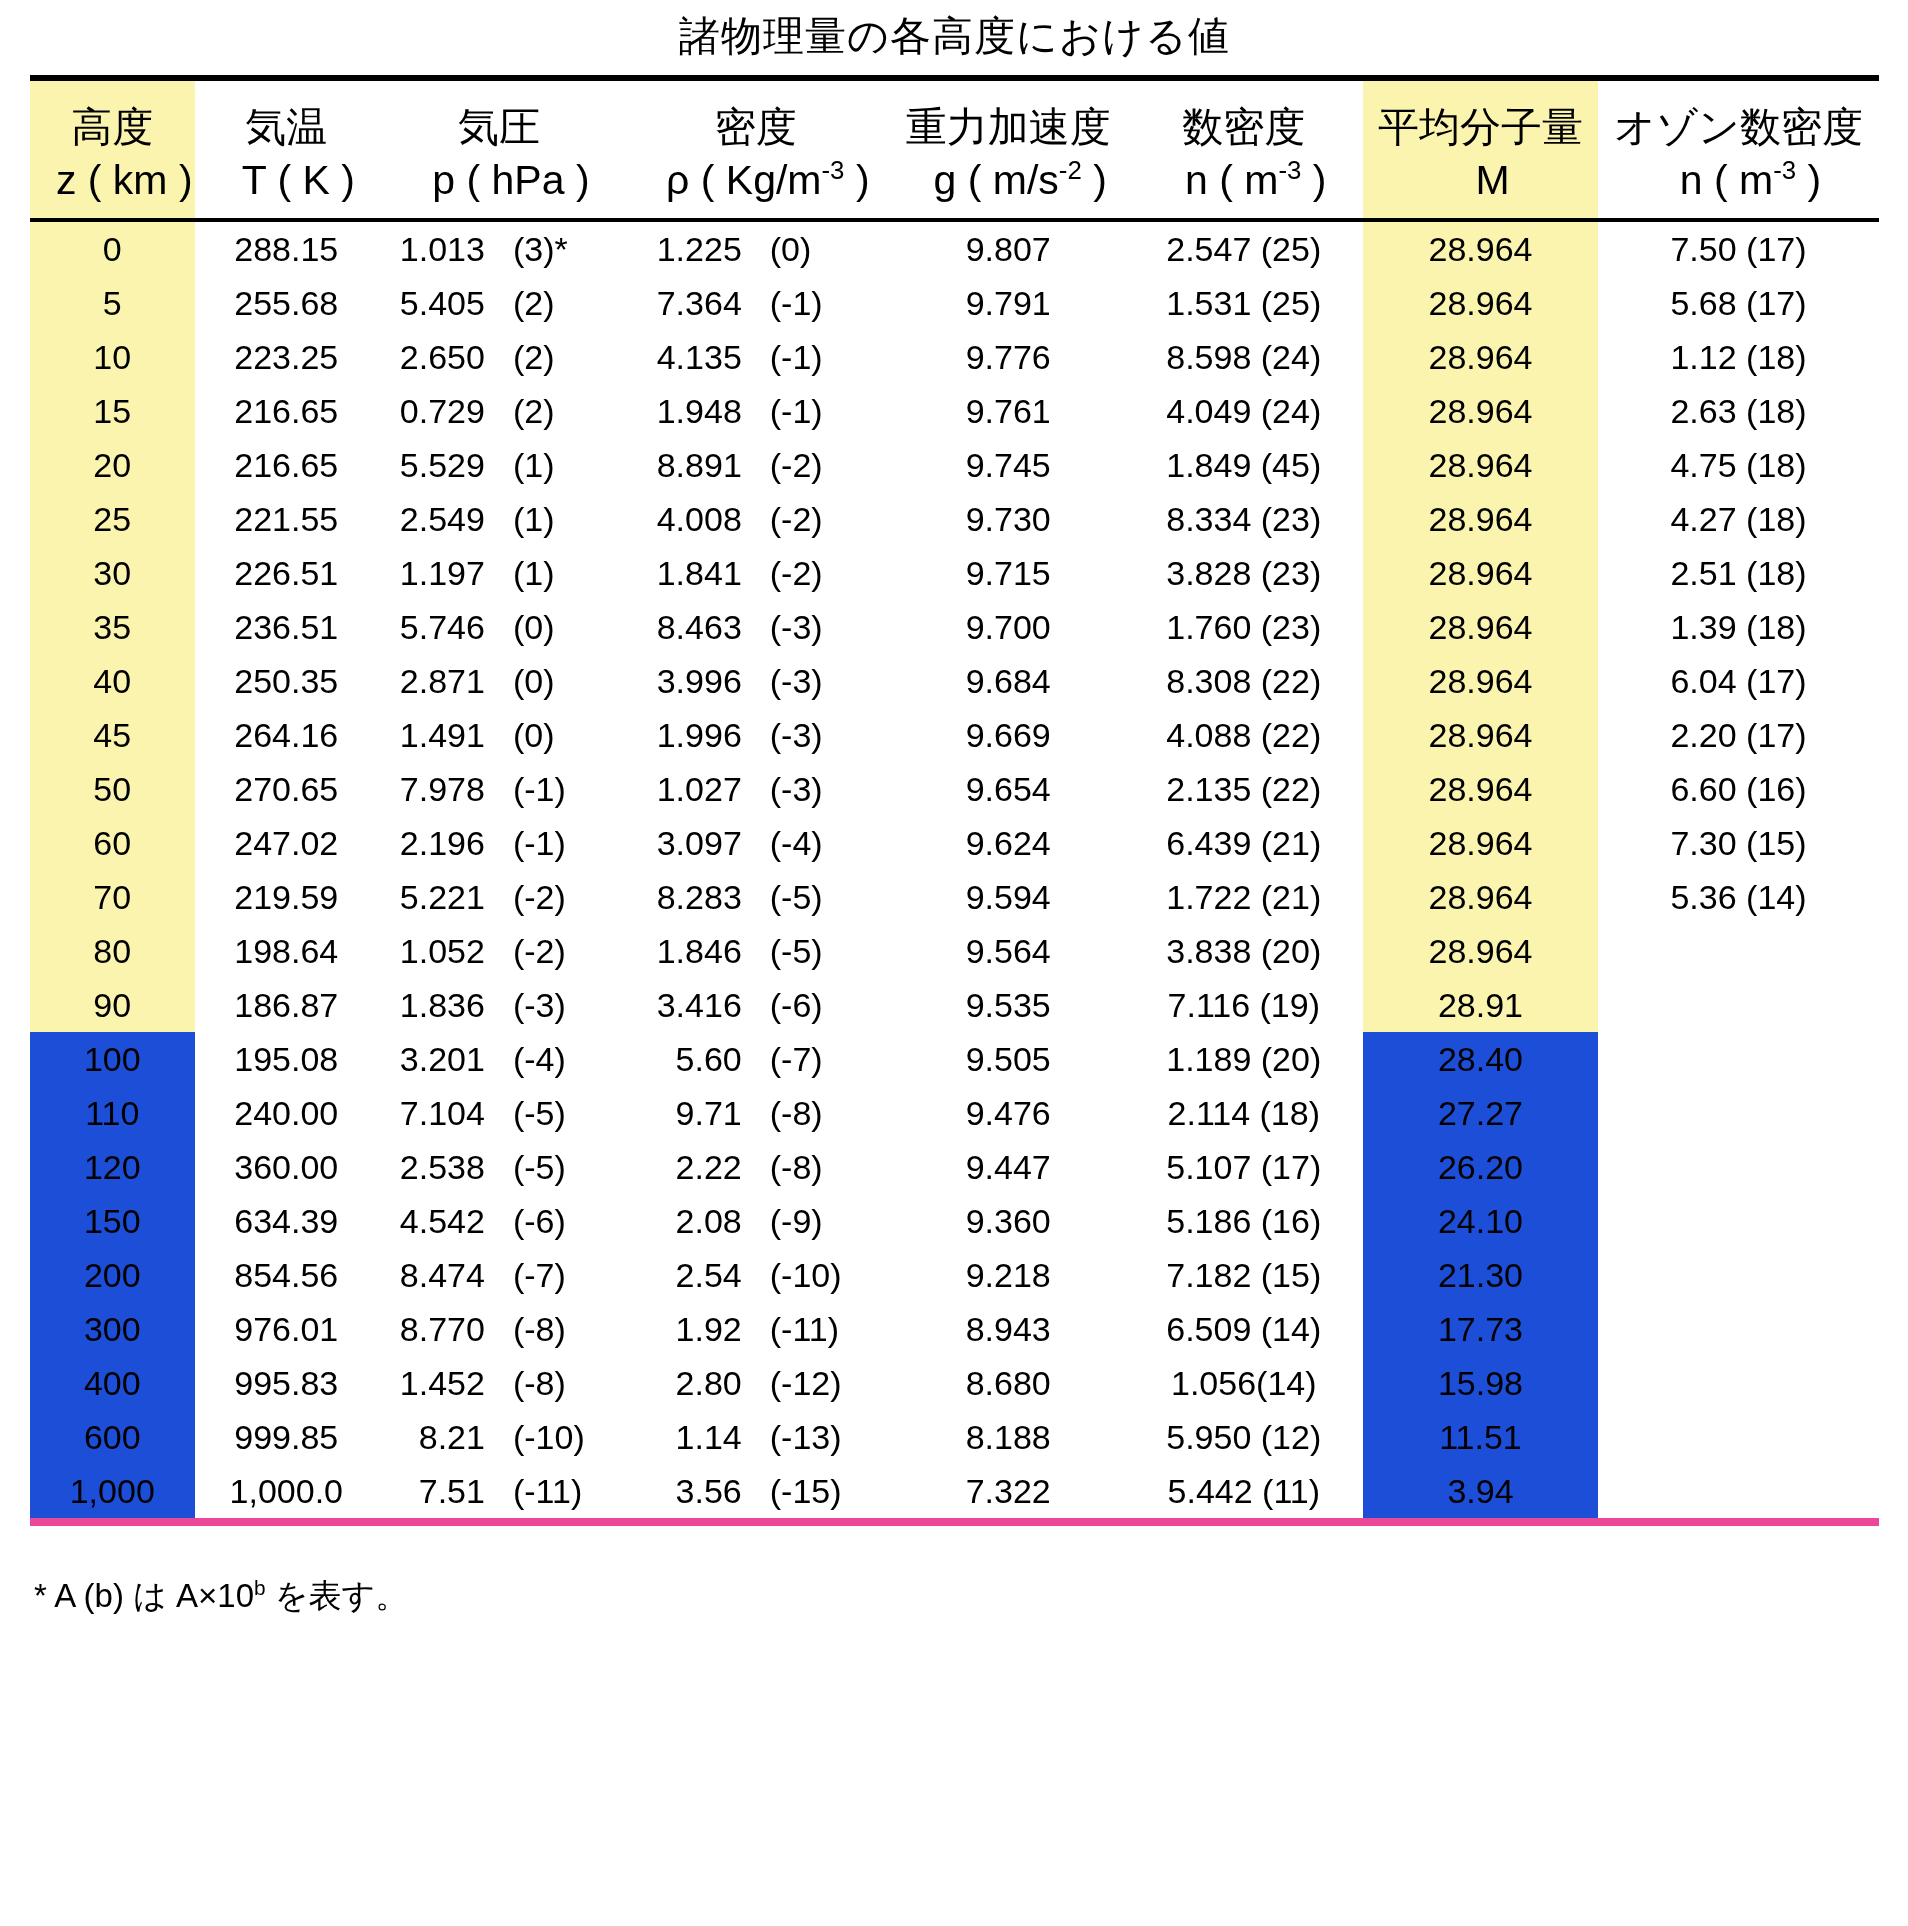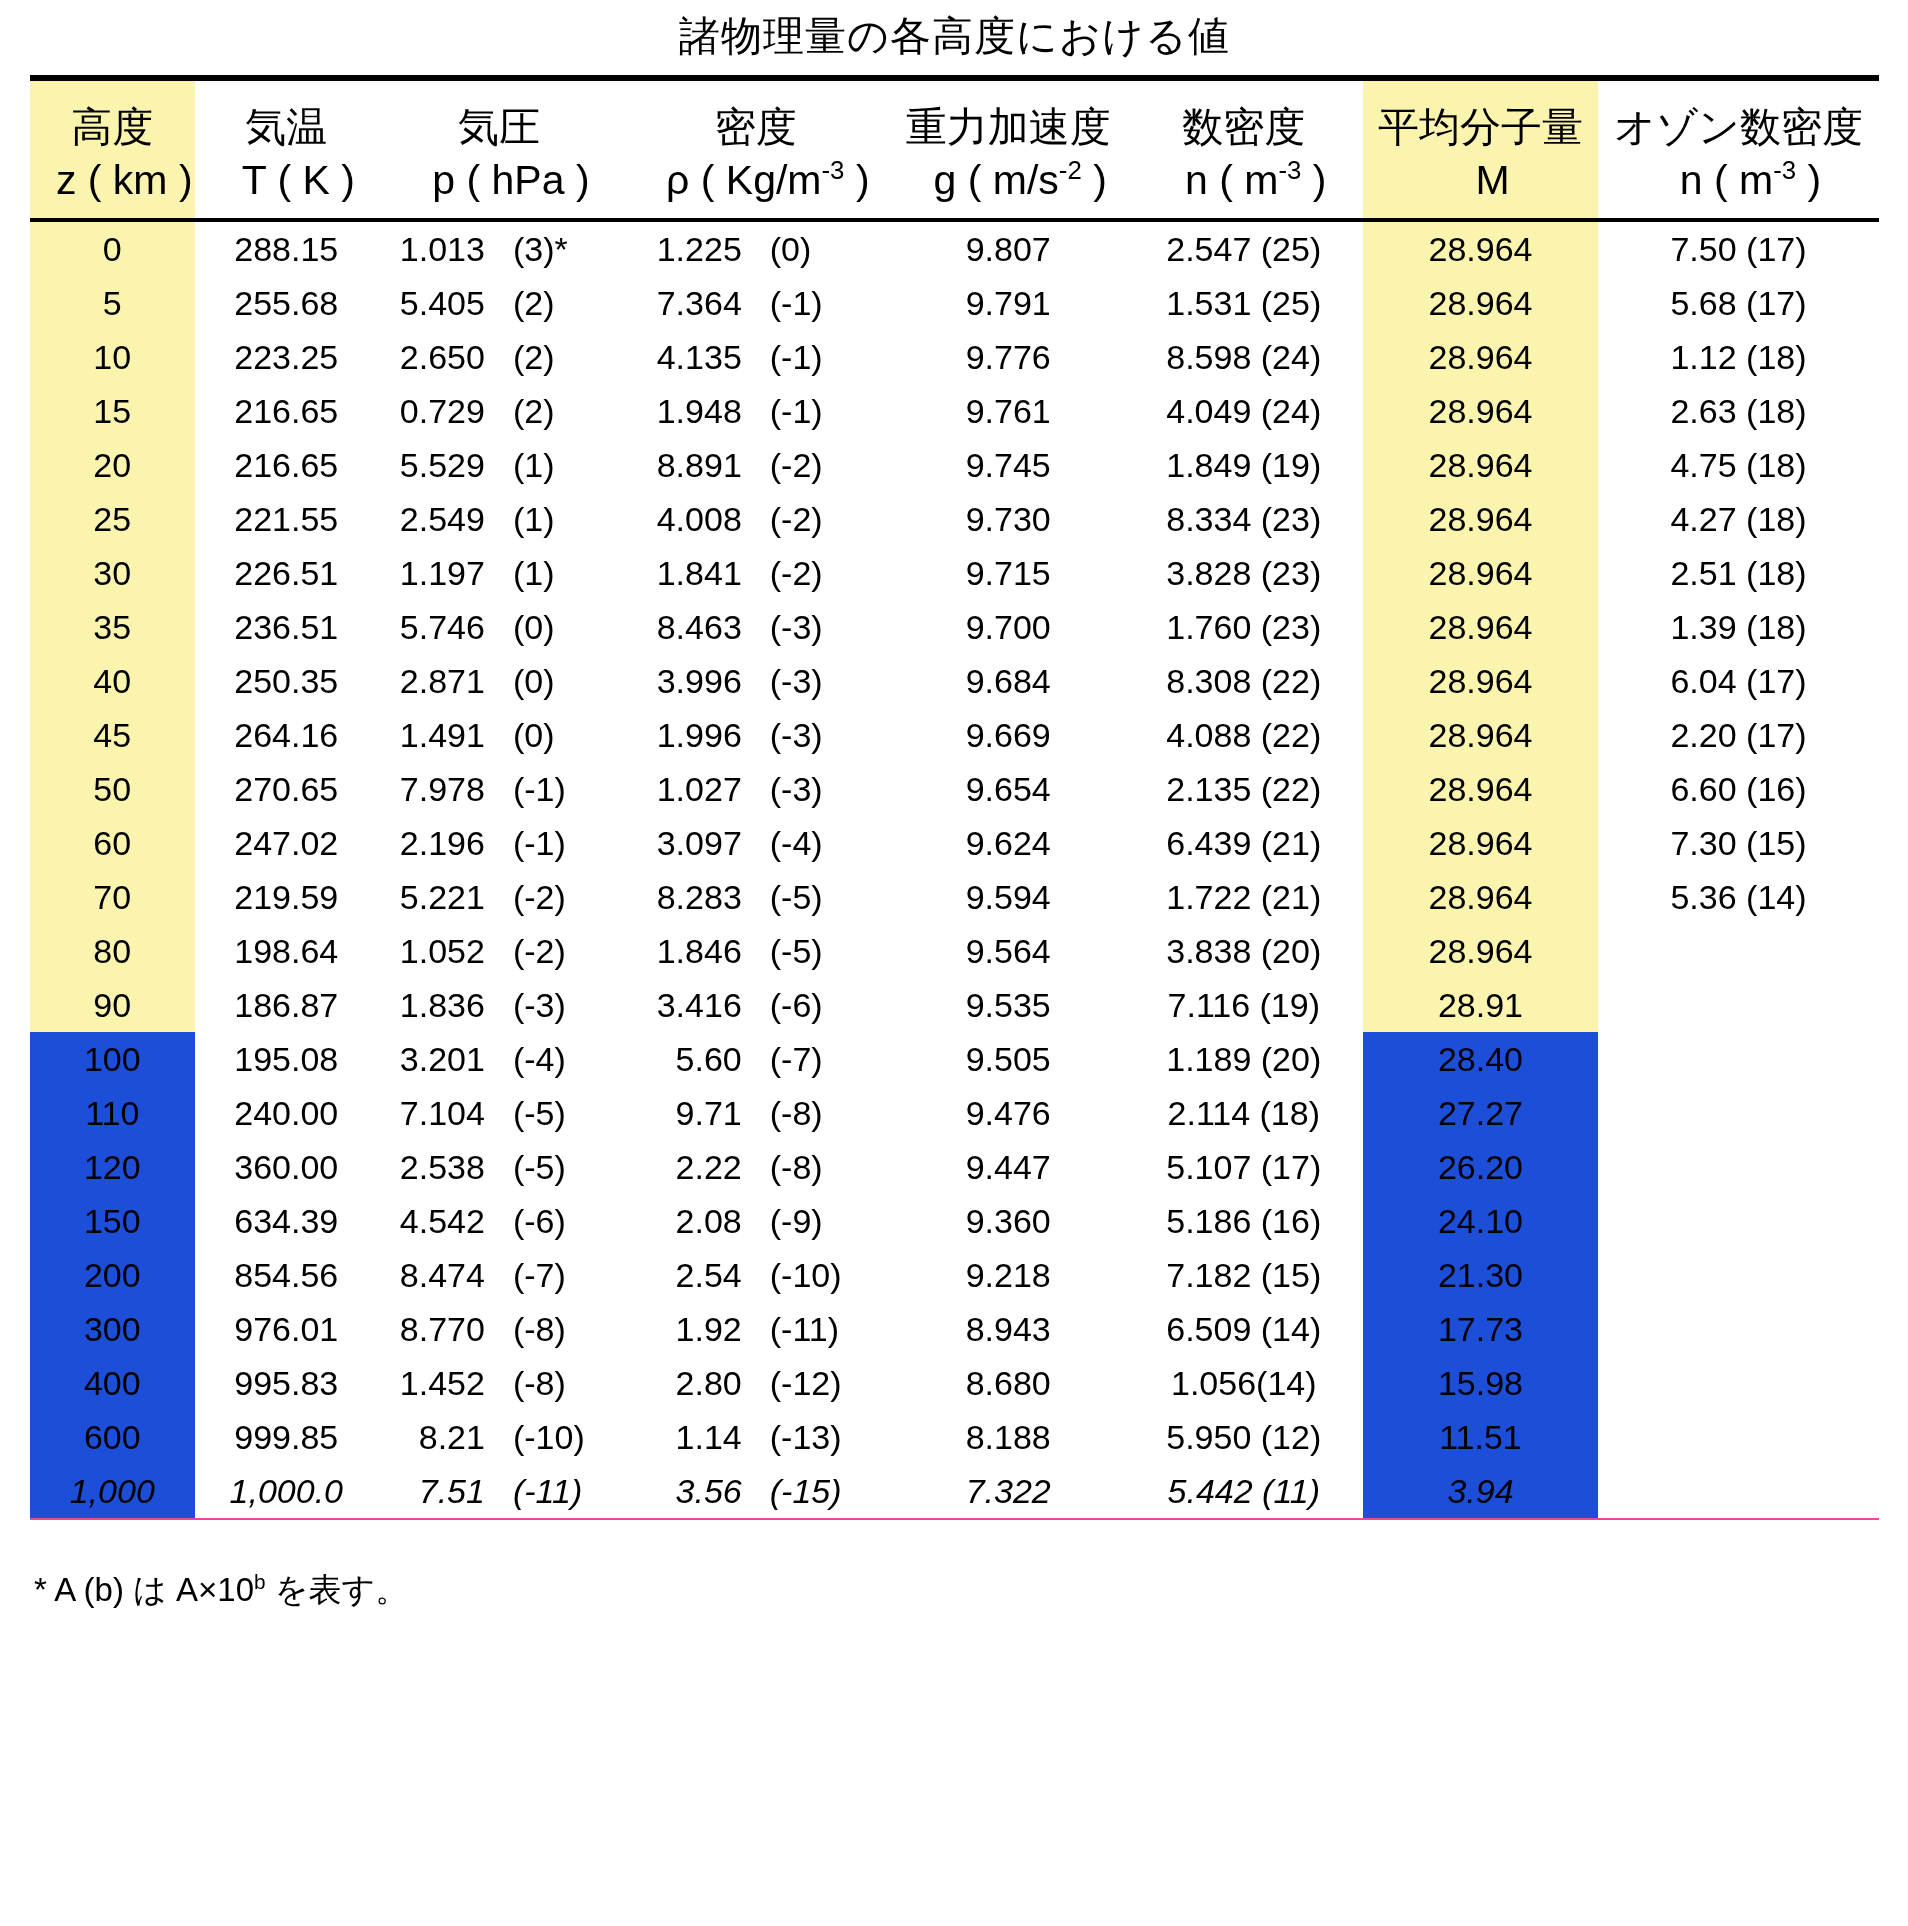--- a/index.html
+++ b/index.html
@@ -69,21 +69,21 @@
 
   tbody td {
     font-size: 34px;
     text-align: center;
     padding: 0;
     height: 54px;
     line-height: 54px;
     white-space: nowrap;
   }
 
-  tbody tr.last-body td { border-bottom: 2px solid #ec4899; font-style: italic; }
+  tbody tr.last-body td { border-bottom: 8px solid #ec4899; }
 
   
   .hl-yellow { background: #faf4ae; }
   .hl-pink   { background: #1d4ed8; }
 
   sup { font-size: 0.63em; vertical-align: super; line-height: 0; }
 
   
   .split {
     display: flex;
@@ -246,21 +246,21 @@
               <span class="expo">(1)</span>
             </span>
           </td>
           <td>
             <span class="split">
               <span class="mant">8.891</span>
               <span class="expo">(-2)</span>
             </span>
           </td>
           <td>9.745</td>
-          <td>1.849 (19)</td>
+          <td>1.849 (45)</td>
           <td class="hl-yellow">28.964</td>
           <td>4.75 (18)</td>
         </tr>
         <tr>
           <td class="hl-yellow">25</td>
           <td>221.55</td>
           <td>
             <span class="split">
               <span class="mant">2.549</span>
               <span class="expo">(1)</span>

